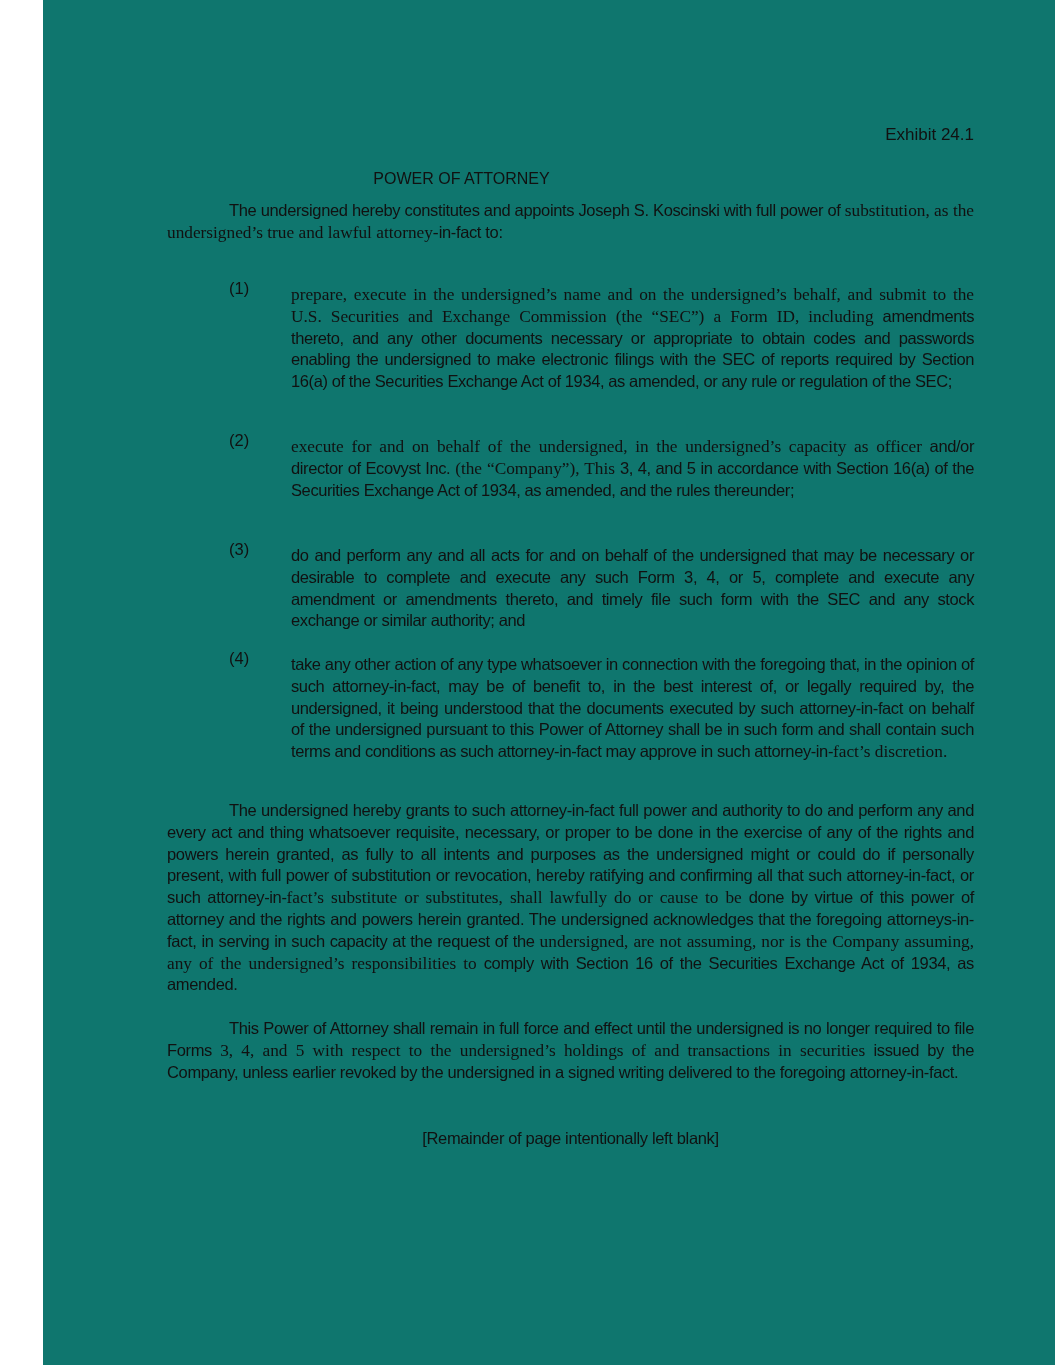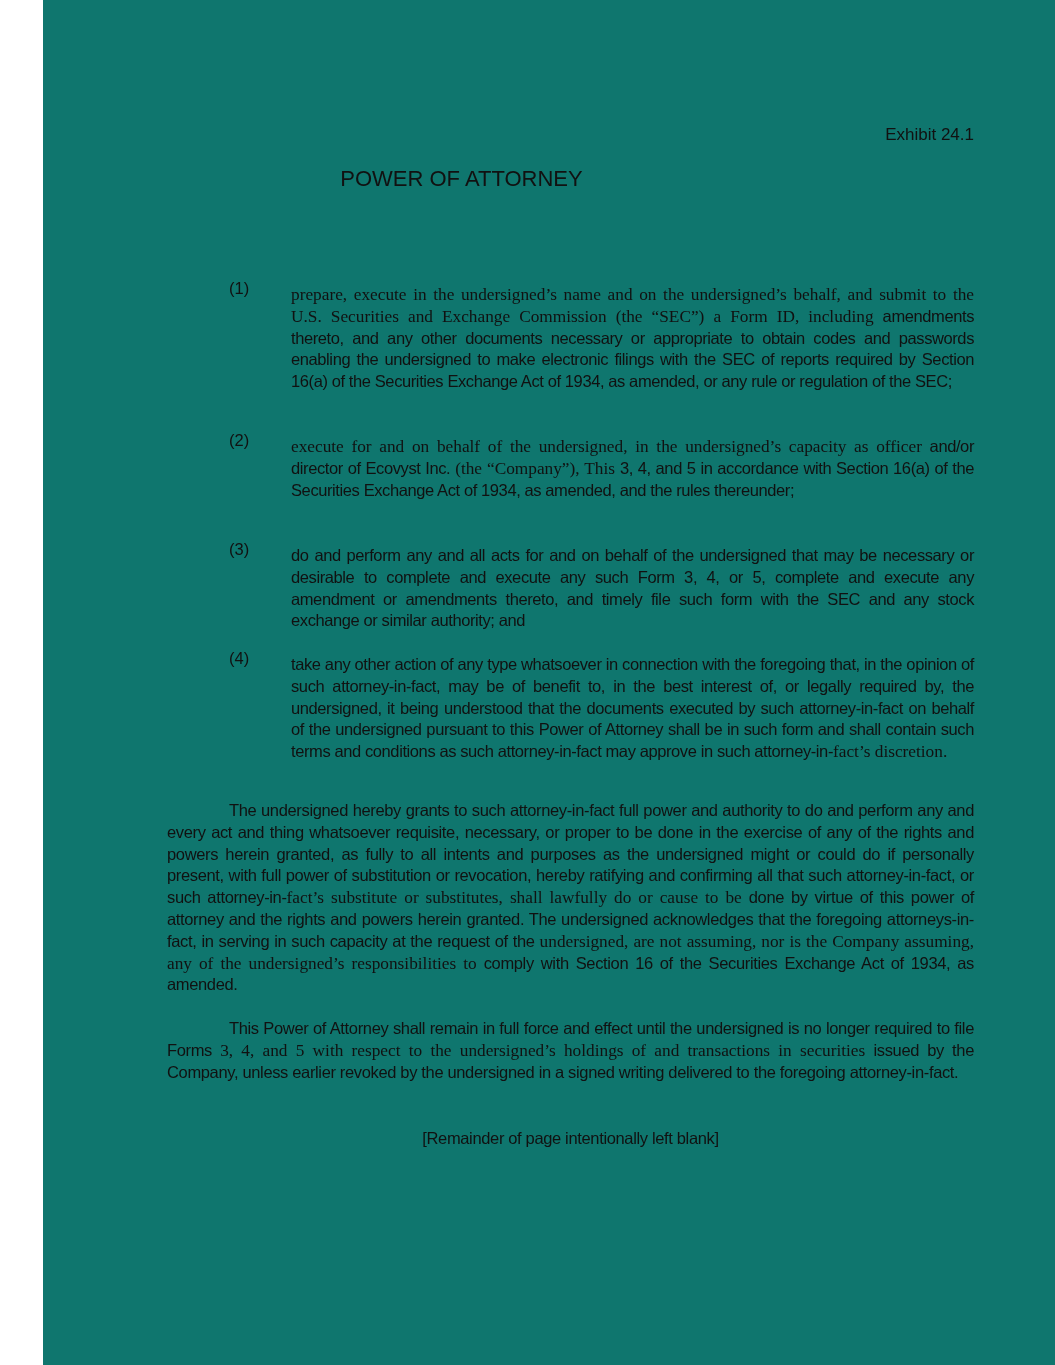--- a/index.html
+++ b/index.html
@@ -31,21 +31,21 @@
       right: 124px;
       font-size: 17px;
       line-height: 20px;
     }
     .title {
       position: absolute;
       top: 169px;
       left: 0;
       width: 837px;
       text-align: center;
-      font-size: 22px;
+      font-size: 16px;
       line-height: 20px;
     }
     .para {
       position: absolute;
       left: 124px;
       width: 807px;
       text-align: justify;
       line-height: 21.8px;
       font-size: 16.5px;
       letter-spacing: -0.35px;
@@ -94,20 +94,21 @@
   </style>
 </head>
 <body>
 
 <div class="page">
 
   <div class="exhibit">Exhibit 24.1</div>
 
   <div class="title">POWER OF ATTORNEY</div>
 
+  <p class="para" style="top:200px; margin:0;"><span class="indent"></span><span>The undersigned hereby constitutes and appoints Joseph S. Koscinski with full power of </span><span class="serif-run">substitution, as the undersigned’s true and lawful attorney-</span><span>in-fact to:</span></p>
 
   <div class="item" style="top:278px;">
     <span class="num">(1)</span>
     <p class="text" style="margin:0;"><span class="serif-run">prepare, execute in the undersigned’s name and on the undersigned’s behalf, and submit to the U.S. Securities and Exchange Commission (the “SEC”) a Form ID, including </span><span>amendments thereto, and any other documents necessary or appropriate to obtain codes and passwords enabling the undersigned to make electronic filings with the SEC of reports required by Section 16(a) of the Securities Exchange Act of 1934, as amended, or any rule or regulation of the SEC;</span></p>
   </div>
 
   <div class="item" style="top:430px;">
     <span class="num">(2)</span>
     <p class="text" style="margin:0;"><span class="serif-run">execute for and on behalf of the undersigned, in the undersigned’s capacity as officer </span><span>and/or director of Ecovyst Inc. </span><span class="serif-run">(the “Company”), This </span><span>3, 4, and 5 in accordance with Section 16(a) of the Securities Exchange Act of 1934, as amended, and the rules thereunder;</span></p>
   </div>

